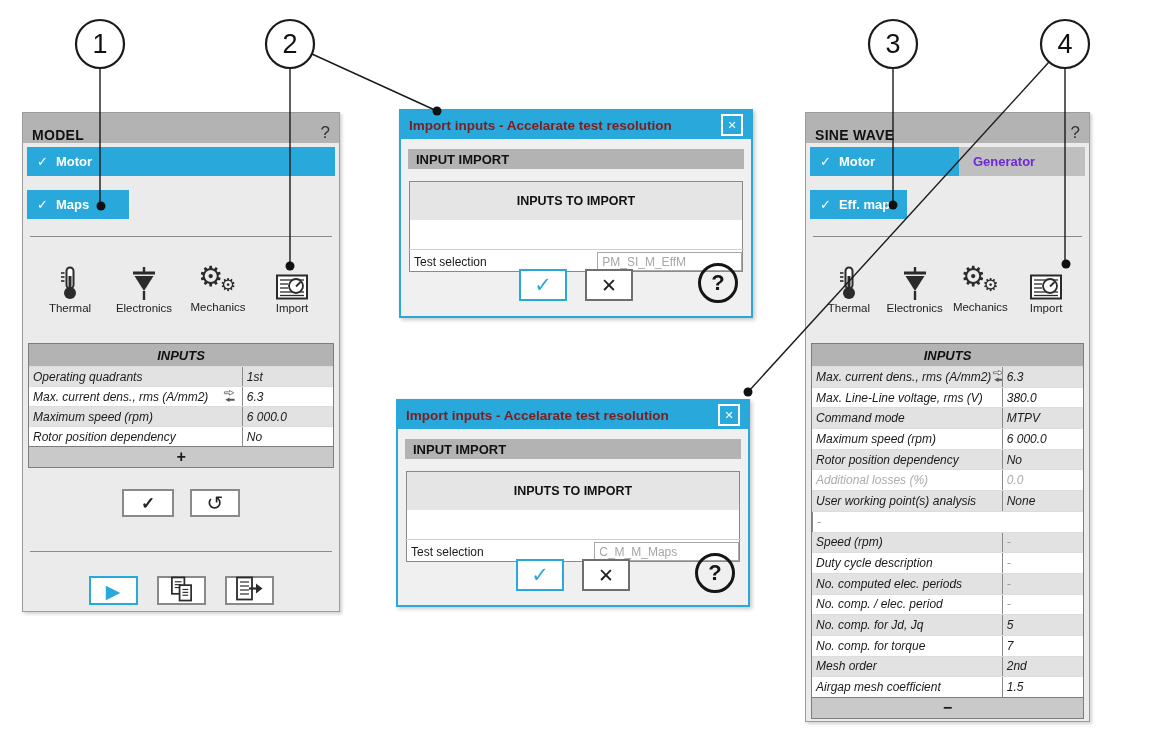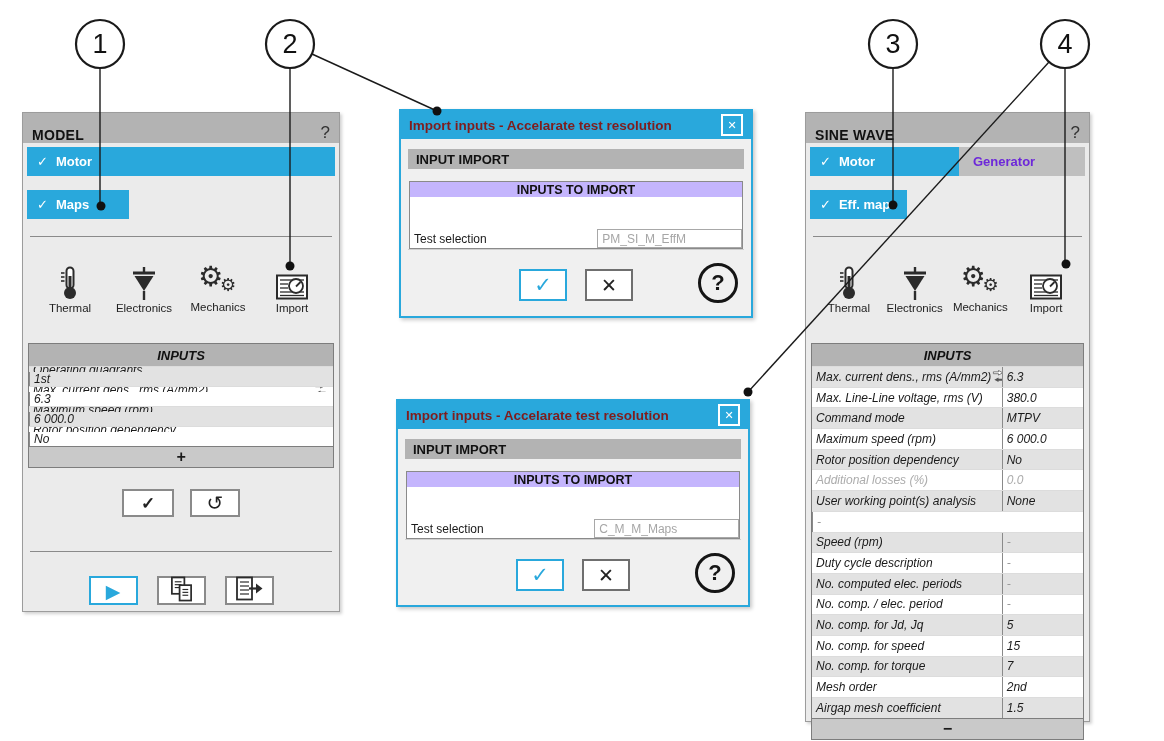--- a/index.html
+++ b/index.html
@@ -39,21 +39,21 @@
   .gear-big{position:absolute;left:1px;top:-3px;font-size:28px;color:#2b2b2b;
             font-family:"DejaVu Sans",sans-serif;}
   .gear-small{position:absolute;left:23px;top:11px;font-size:18px;color:#2b2b2b;
             font-family:"DejaVu Sans",sans-serif;}
 
   
   .inputs-table{position:absolute;left:5px;right:5px;top:230px;border:1px solid #7d7d7d;background:#8b5cf6;font-style:italic;}
   .table-head{height:22px;background:#B3B3B3;font-weight:bold;font-size:13px;color:#111;
               display:flex;align-items:center;justify-content:center;}
   .trow{display:flex;align-items:stretch;font-size:12px;color:#1a1a1a;border-top:1px solid #dcdcdc;}
-  #model-panel .trow{height:19px;flex-direction:column;}
+  #model-panel .trow{height:19px;}
   #sine-panel .trow{height:19.7px;}
   .trow:nth-of-type(even){background:#E2E2E2;}
   .trow:nth-of-type(odd){background:#fff;}
   .trow .lbl{flex:1;display:flex;align-items:center;padding:0 4px;white-space:nowrap;overflow:hidden;}
   .trow .val{width:30%;border-left:1px solid #8a8a8a;display:flex;align-items:center;
              padding:0 4px;box-sizing:border-box;}
   .trow.disabled .lbl,.trow.disabled .val{color:#ACACAC;}
   .trow .val.dim{color:#9a9a9a;}
   .swap{margin-left:auto;display:flex;align-items:center;padding-right:1px;}
   .expander{height:20px;background:#C9C9C9;display:flex;align-items:center;justify-content:center;
@@ -77,21 +77,21 @@
   #dialog-2{left:396px;top:399px;width:354px;height:208px;}
   .dialog-titlebar{height:28px;background:#29A8DC;display:flex;align-items:center;
                    padding:0 8px;box-sizing:border-box;}
   .dialog-title{color:#7f1d1d;font-weight:bold;font-size:13.5px;}
   .dialog-close{margin-left:auto;width:18px;height:18px;border:2px solid #fff;color:#fff;
                 font-size:11px;font-weight:bold;display:flex;align-items:center;
                 justify-content:center;cursor:pointer;font-family:"DejaVu Sans",sans-serif;}
   .dialog-section{margin:10px 7px 0;height:20px;background:#B3B3B3;display:flex;align-items:center;
                   padding-left:8px;font-weight:bold;font-size:13px;color:#111;}
   .dialog-table{margin:12px 8px 0;border:1px solid #8a8a8a;background:#fff;}
-  .dialog-table-head{height:15px;background:#c4b5fd;display:flex;align-items:center;
+  .dialog-table-head{height:38px;background:#e5e5e5;display:flex;align-items:center;
                      justify-content:center;font-weight:bold;font-size:12.5px;color:#111;}
   .dialog-trow{display:flex;height:19px;font-size:12px;margin-top:32px;}
   .dialog-trow .lbl{width:54%;display:flex;align-items:center;padding:0 4px;color:#1a1a1a;}
   .dialog-trow .val{flex:1;border:1px solid #a8a8a8;color:#a6a6a6;display:flex;
                     align-items:center;padding:0 4px;background:#fff;}
   .dialog-divider{position:absolute;left:7px;right:7px;top:138px;border-top:1px solid #cfcfcf;}
   .dialog-buttons{position:absolute;top:158px;left:0;right:0;display:flex;
                   justify-content:center;gap:18px;}
   .dlg-ok{width:48px;height:32px;border:2px solid #29A8DC;color:#29A8DC;font-size:21px;
           font-weight:bold;font-family:"DejaVu Sans",sans-serif;}
@@ -429,26 +429,20 @@
         <div class="val dim">-</div>
       </div>
       <div class="trow">
         <div class="lbl">
             <span>No. comp. for Jd, Jq</span>
           </div>
         <div class="val">5</div>
       </div>
       <div class="trow">
         <div class="lbl">
-            <span>No. comp. for speed</span>
-          </div>
-        <div class="val">15</div>
-      </div>
-      <div class="trow">
-        <div class="lbl">
             <span>No. comp. for torque</span>
           </div>
         <div class="val">7</div>
       </div>
       <div class="trow">
         <div class="lbl">
             <span>Mesh order</span>
           </div>
         <div class="val">2nd</div>
       </div>

